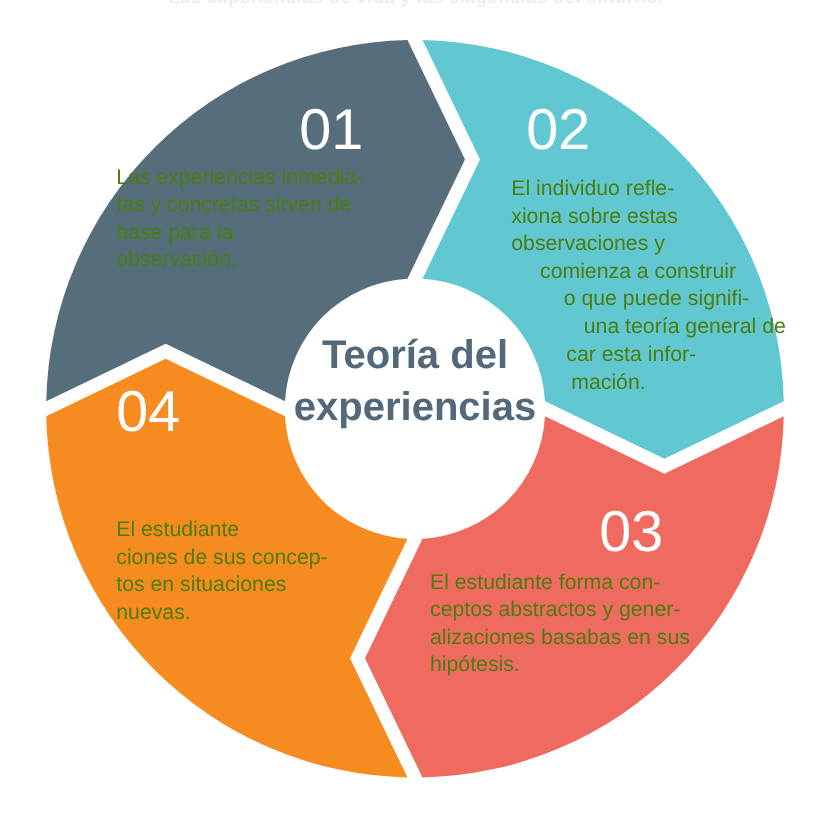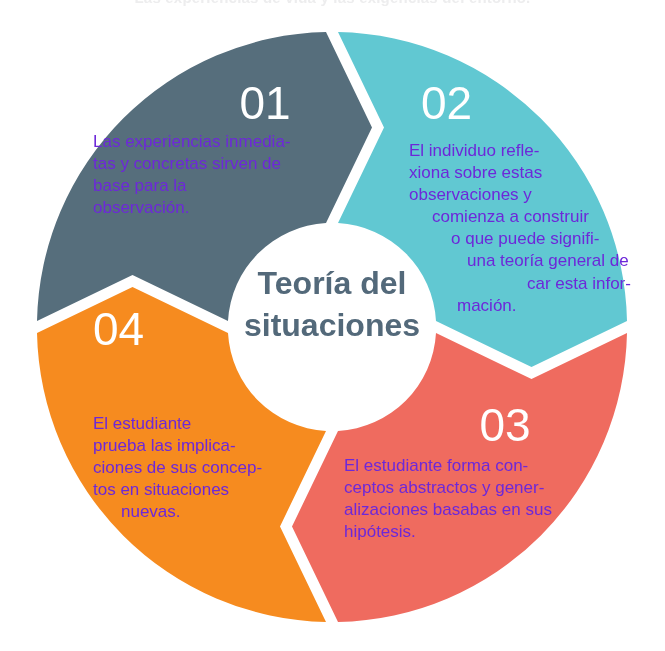--- a/index.html
+++ b/index.html
@@ -3,27 +3,27 @@
 <meta charset="utf-8">
 <style>
   html,body{margin:0;padding:0;background:#ffffff;}
   body{width:665px;height:651px;overflow:hidden;font-family:"Liberation Sans",sans-serif;}
   .stage{position:relative;width:665px;height:651px;}
   .caption{position:absolute;top:-11px;left:0;width:665px;text-align:center;
            font-size:15px;font-weight:bold;color:#ededee;letter-spacing:.2px;}
   svg.rings{position:absolute;left:0;top:0;}
   .num{position:absolute;color:#ffffff;font-size:46px;font-weight:400;line-height:1;}
   .num.right{text-align:center;}
-  .seg-body{position:absolute;color:#6d28d9;font-size:17px;line-height:1.3;}
+  .seg-body{position:absolute;color:#4d7c0f;font-size:17px;line-height:1.3;}
   .seg-body .ln{white-space:nowrap;}
   
   .b2 .ln:nth-child(4){margin-left:23px;}
   .b2 .ln:nth-child(5){margin-left:42px;}
   .b2 .ln:nth-child(6){margin-left:58px;}
-  .b2 .ln:nth-child(7){margin-left:118px;}
+  .b2 .ln:nth-child(7){margin-left:44px;}
   .b2 .ln:nth-child(8){margin-left:48px;}
   
   .b4 .ln:nth-child(5){margin-left:28px;}
   .center-title{position:absolute;left:217px;top:262px;width:230px;text-align:center;
                 font-size:32px;font-weight:bold;line-height:1.32;color:#53697a;}
   .n1{left:200px;top:80px;width:130px;}
   .b1{left:93px;top:131px;width:240px;}
   .n2{left:421px;top:80px;width:130px;}
   .b2{left:409px;top:140px;width:220px;}
   .n3{left:440px;top:402px;width:130px;}
@@ -73,24 +73,23 @@
   <div class="seg-body b3">
       <div class="ln">El estudiante forma con-</div>
       <div class="ln">ceptos abstractos y gener-</div>
       <div class="ln">alizaciones basabas en sus</div>
       <div class="ln">hipótesis.</div>
     </div>
 
   <div class="num n4">04</div>
   <div class="seg-body b4">
       <div class="ln">El estudiante</div>
-      <div class="ln">prueba las implica-</div>
       <div class="ln">ciones de sus concep-</div>
       <div class="ln">tos en situaciones</div>
       <div class="ln">nuevas.</div>
     </div>
 
   <div class="center-title">
       <div class="ln">Teoría del</div>
-      <div class="ln">situaciones</div>
+      <div class="ln">experiencias</div>
     </div>
 
 </div>
 
 </body></html>

